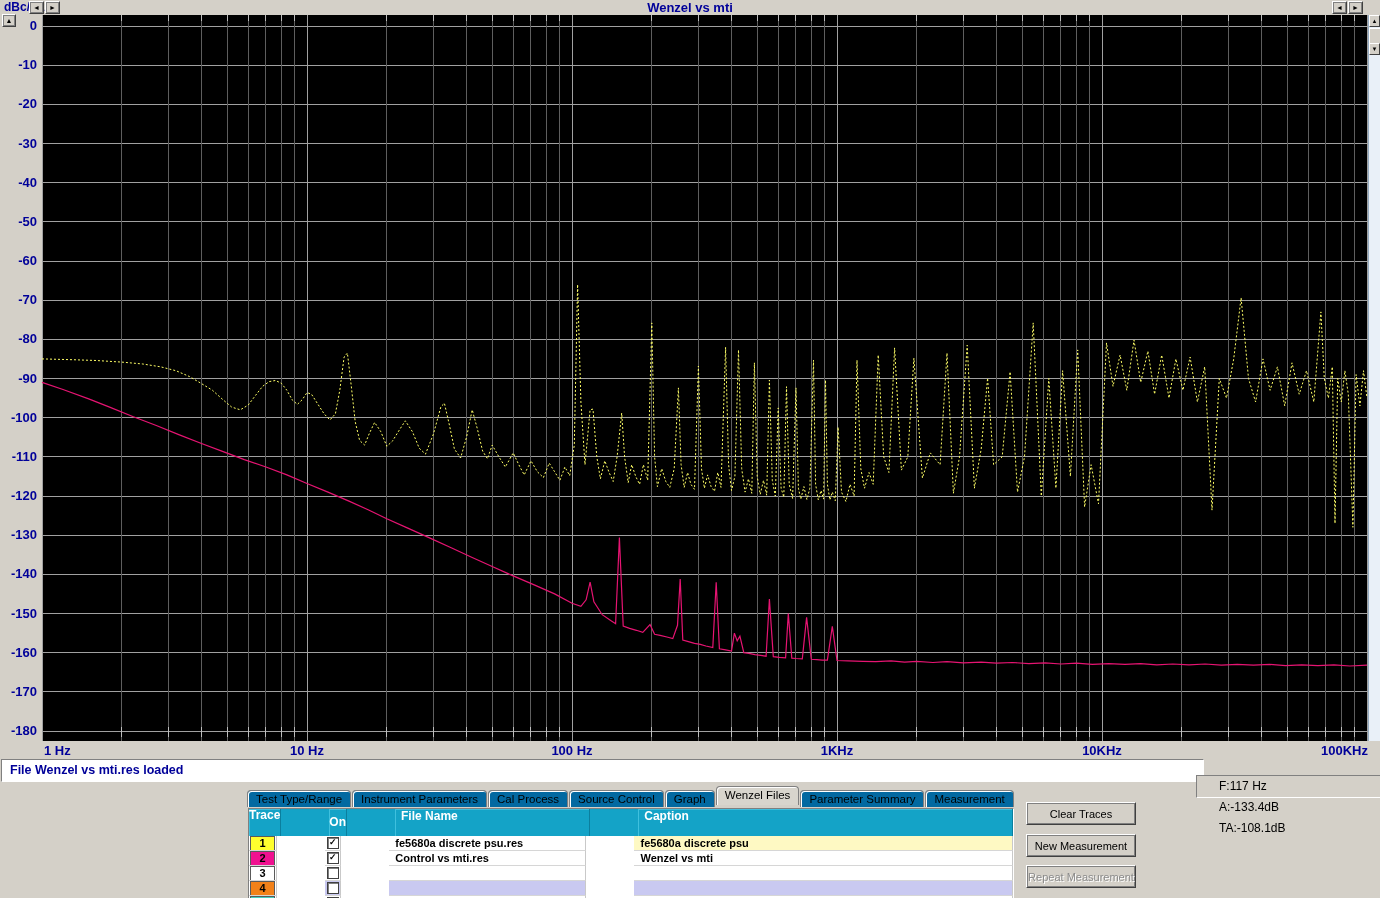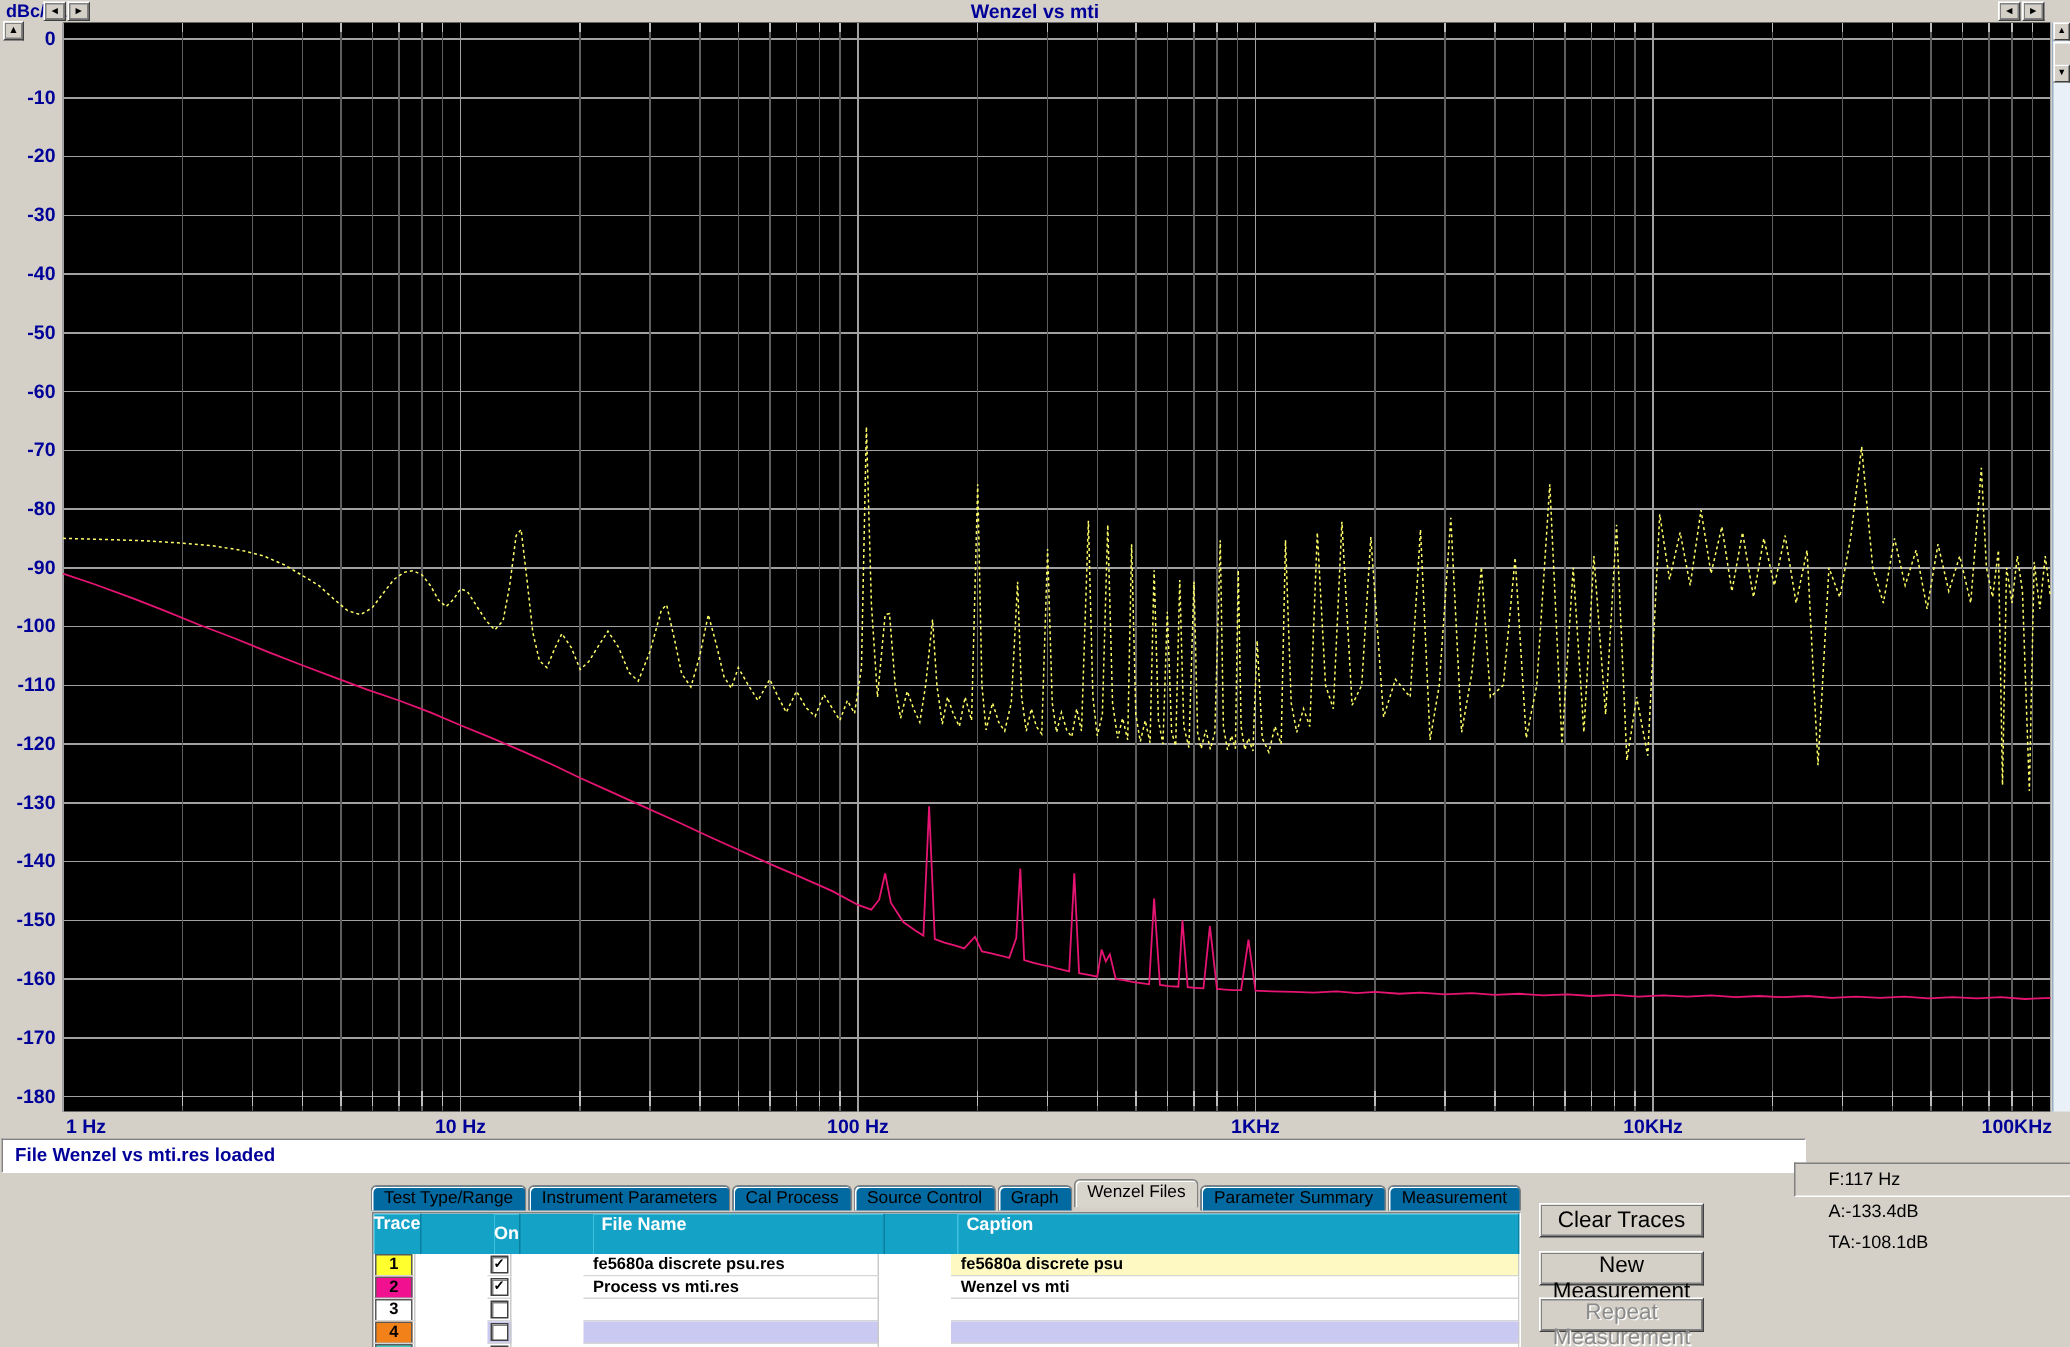--- a/index.html
+++ b/index.html
@@ -51,21 +51,21 @@
     border-bottom:1px solid #d6d6d6;overflow:hidden;white-space:nowrap;}
   .c-trace{width:34px;text-align:center;line-height:13px;}
   .c-on{width:19px;display:flex;align-items:center;justify-content:center;}
   .c-file{width:238px;padding-left:6px;line-height:15px;}
   .c-cap{width:465px;padding-left:6px;line-height:15px;}
   .trace-chip{margin:0 1px;height:13px;border:1px solid #5a5a5a;line-height:12px;}
   .checkbox{width:10px;height:10px;background:#fff;border:1px solid #404040;
     box-shadow:inset 1px 1px 0 #808080;font-size:9px;line-height:9px;text-align:center;font-weight:bold;}
   
   .action-btn{position:absolute;left:1026px;width:110px;height:23px;background:#d4d0c8;
-    font-family:"Liberation Sans",sans-serif;font-size:15px;color:#000;text-align:center;
+    font-family:"Liberation Sans",sans-serif;font-size:11px;color:#000;text-align:center;
     border:1px solid #404040;border-top-color:#fff;border-left-color:#fff;
     box-shadow:0 0 0 1px #808080 inset;padding:0;}
   .action-btn.disabled{color:#8b8b8b;text-shadow:1px 1px 0 #fff;}
 </style>
 </head>
 <body>
 
 <div id="app">
 
   <svg id="chart-svg" width="1380" height="758">
@@ -287,21 +287,21 @@
         <div class="cell c-file" style="background: rgb(255, 255, 255);">fe5680a  discrete  psu.res</div>
         <div class="cell c-cap" style="background: #fef9c3;">fe5680a  discrete  psu</div>
       </div>
       <div class="tr">
         <div class="cell c-trace">
           <div class="trace-chip" style="background: rgb(240, 16, 144);">2</div>
         </div>
         <div class="cell c-on" style="background: rgb(255, 255, 255);">
           <div class="checkbox">✓</div>
         </div>
-        <div class="cell c-file" style="background: rgb(255, 255, 255);">Process vs mti.res</div>
+        <div class="cell c-file" style="background: rgb(255, 255, 255);">Control vs mti.res</div>
         <div class="cell c-cap" style="background: rgb(255, 255, 255);">Wenzel vs mti</div>
       </div>
       <div class="tr">
         <div class="cell c-trace">
           <div class="trace-chip" style="background: rgb(255, 255, 255);">3</div>
         </div>
         <div class="cell c-on" style="background: rgb(255, 255, 255);">
           <div class="checkbox"></div>
         </div>
         <div class="cell c-file" style="background: rgb(255, 255, 255);"></div>

